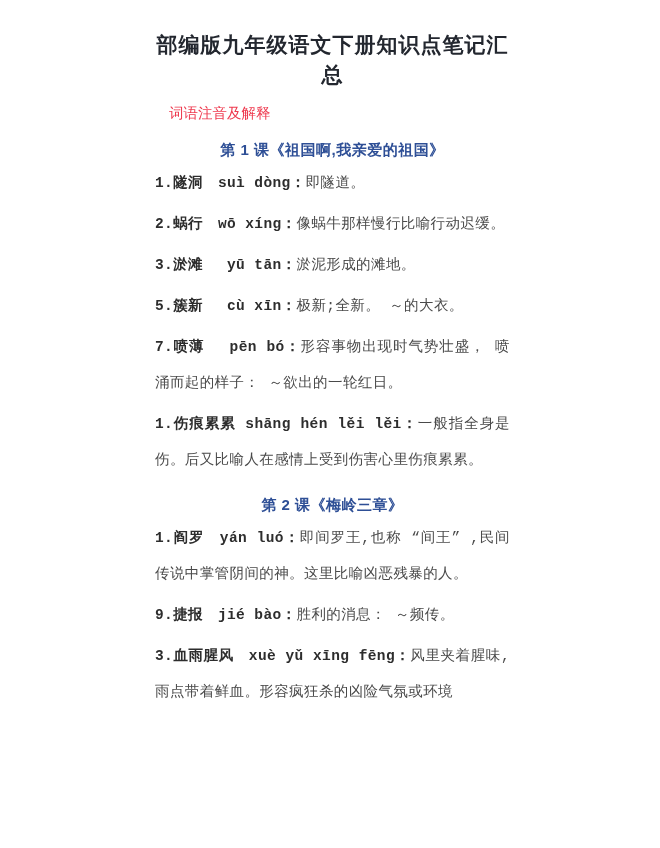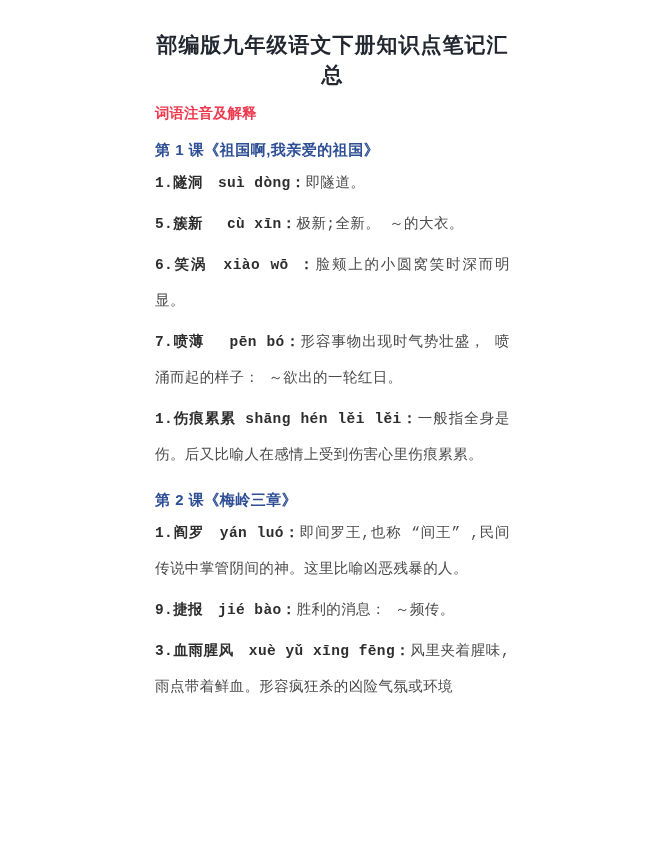--- a/index.html
+++ b/index.html
@@ -25,30 +25,31 @@
     font-size: 21px;
     font-weight: bold;
     color: #23272f;
     text-align: center;
     margin: 6px 0 0 0;
     letter-spacing: 1px;
     line-height: 30px;
   }
   .section-heading {
     font-size: 14.5px;
-    font-weight: bold;
+    font-weight: normal;
     color: #ee3a4f;
     text-align: left;
-    margin: 13px 0 0 0;
+    margin: 13px 0 0 14px;
     line-height: 20px;
   }
   .lesson-heading {
     font-size: 15px;
     font-weight: bold;
     color: #2e4f96;
+    text-align: center;
     margin: 16px 0 4px 0;
     line-height: 22px;
     letter-spacing: 0.5px;
   }
   p.item {
     font-size: 14.5px;
     color: #4a4a4a;
     line-height: 36px;
     text-align: justify;
     margin: 0 0 5px 0;
@@ -66,22 +67,23 @@
 <div class="page">
   <div class="content">
 
     <h1 class="doc-title">部编版九年级语文下册知识点笔记汇总</h1>
 
     <div class="section-heading">词语注音及解释</div>
 
     <div class="lesson-heading">第 1 课《祖国啊,我亲爱的祖国》</div>
 
     <p class="item"><span class="term">1.隧洞　suì dòng：</span><span>即隧道。</span></p>
+    <p class="item"><span class="term">2.蜗行　wō  xíng：</span><span>像蜗牛那样慢行比喻行动迟缓。</span></p>
+    <p class="item"><span class="term">3.淤滩　 yū  tān：</span><span>淤泥形成的滩地。</span></p>
     <p class="item"><span class="term">5.簇新　 cù xīn：</span><span>极新;全新。 ～的大衣。</span></p>
-    <p class="item"><span class="term">6.笑涡　xiào wō ：</span><span>脸颊上的小圆窝笑时深而明显。</span></p>
     <p class="item"><span class="term">7.喷薄　 pēn bó：</span><span>形容事物出现时气势壮盛， 喷涌而起的样子： ～欲出的一轮红日。</span></p>
     <p class="item"><span class="term">1.伤痕累累 shāng hén lěi lěi：</span><span>一般指全身是伤。后又比喻人在感情上受到伤害心里伤痕累累。</span></p>
 
     <div class="lesson-heading">第 2 课《梅岭三章》</div>
 
     <p class="item"><span class="term">1.阎罗　yán luó：</span><span>即间罗王,也称 “间王” ,民间传说中掌管阴间的神。这里比喻凶恶残暴的人。</span></p>
     <p class="item"><span class="term">9.捷报　jié bào：</span><span>胜利的消息： ～频传。</span></p>
     <p class="item"><span class="term">3.血雨腥风　xuè yǔ xīng fēng：</span><span>风里夹着腥味,雨点带着鲜血。形容疯狂杀的凶险气氛或环境</span></p>
 
   </div>

